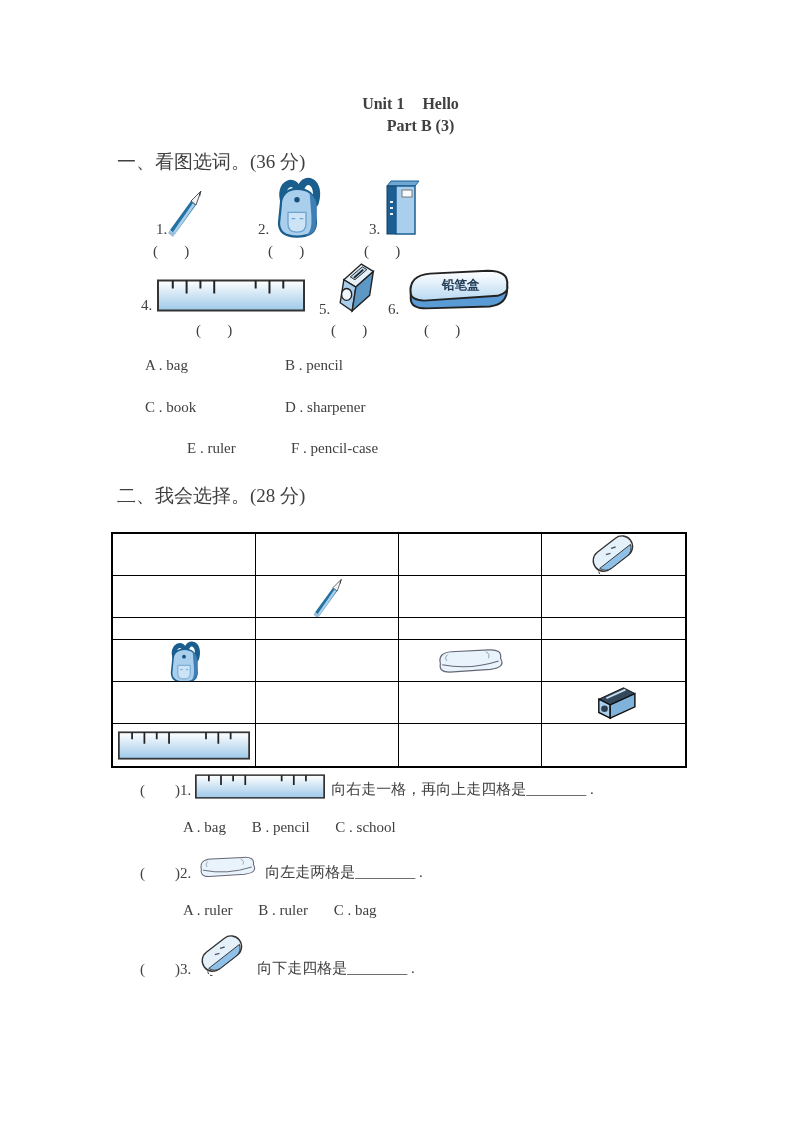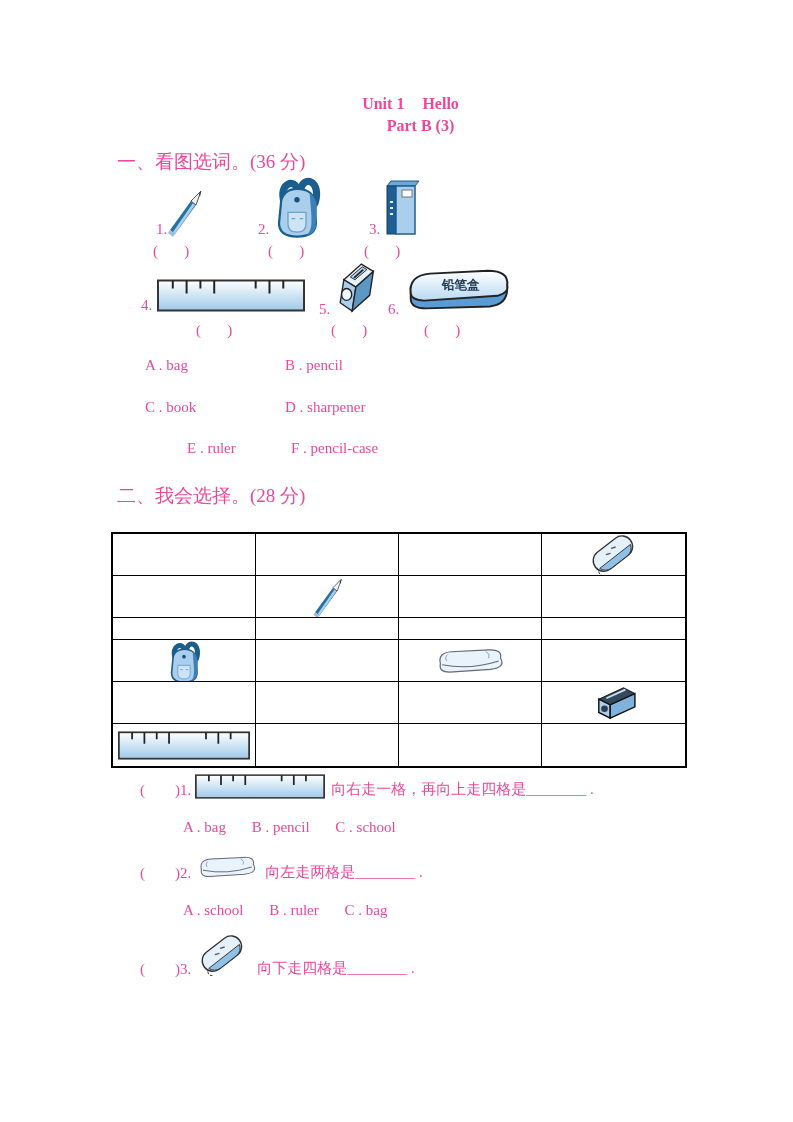--- a/index.html
+++ b/index.html
@@ -1,19 +1,19 @@
 <!DOCTYPE html>
 <html><head>
 <meta charset="utf-8">
 <style>
   html,body {margin:0; padding:0; background:#ffffff;}
   .page {
     position:relative; width:793px; height:1122px; background:#fff;
     font-family:"Liberation Serif","DejaVu Serif",serif;
-    color:#ec4899; font-size:15px; overflow:hidden;
+    color:#404040; font-size:15px; overflow:hidden;
   }
   .abs {position:absolute;}
   .title-line {left:0; width:100%; text-align:center; padding-left:28px; box-sizing:border-box;
                font-weight:bold; font-size:16px;}
   #title1 {top:95px;}
   #title2 {top:117px;padding-left:48px;}
   #title1 .gap {margin-left:18px;}
   .heading {font-size:19px;}
   #sec1-heading {left:117px; top:149px;}
   #sec2-heading {left:117px; top:483px;}
@@ -241,21 +241,21 @@
   </div>
 
   <div class="q" style="left:140px; top:852px;">
     <span class="q-prefix">(        )2.</span>
     <svg class="q-icon" style="width:64px; height:30px;">
         <use href="#sym-case-flat"></use>
       </svg>
     <span class="q-text">向左走两格是________ .</span>
   </div>
   <div class="abs q-options" style="left:183px; top:902px;">
-    <span>A . school</span>
+    <span>A . ruler</span>
     <span>B . ruler</span>
     <span>C . bag</span>
   </div>
 
   <div class="q" style="left:140px; top:932px;">
     <span class="q-prefix">(        )3.</span>
     <svg class="q-icon" style="width:56px; height:46px;">
         <use href="#sym-eraser"></use>
       </svg>
     <span class="q-text">向下走四格是________ .</span>

